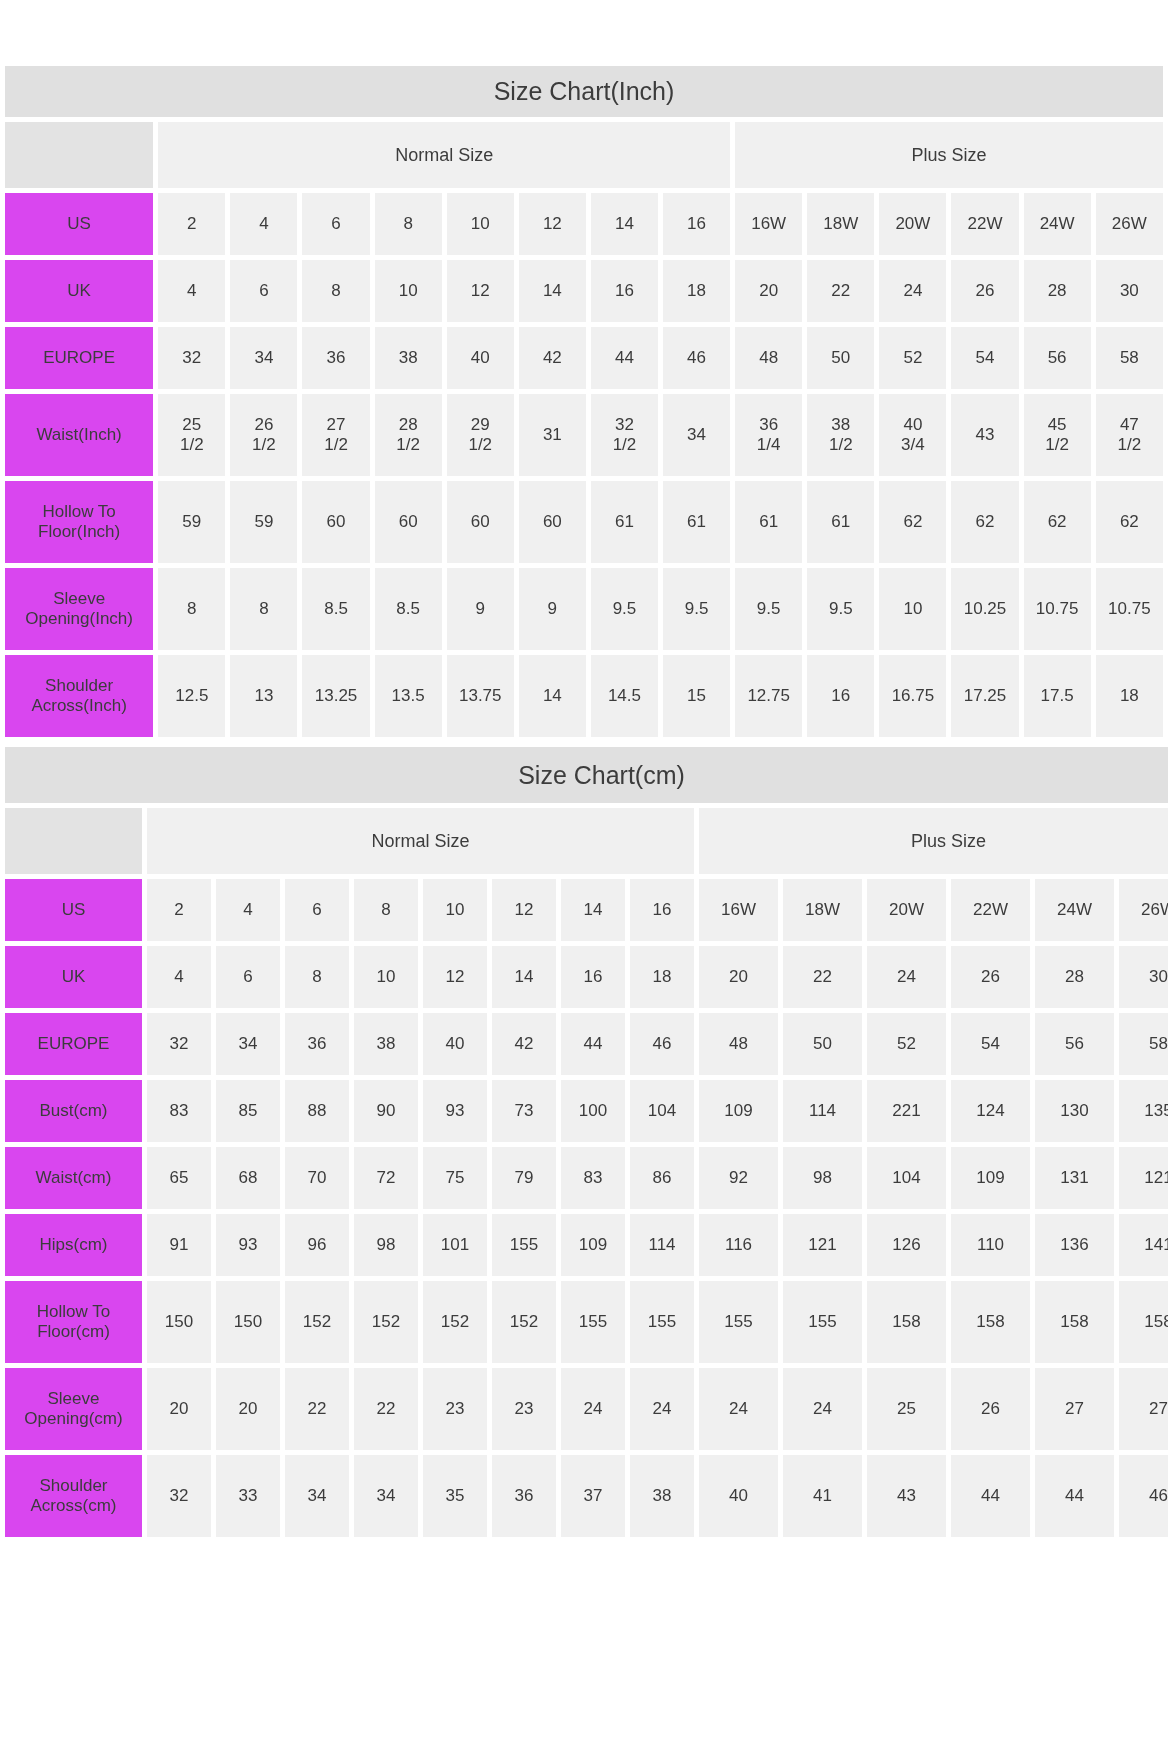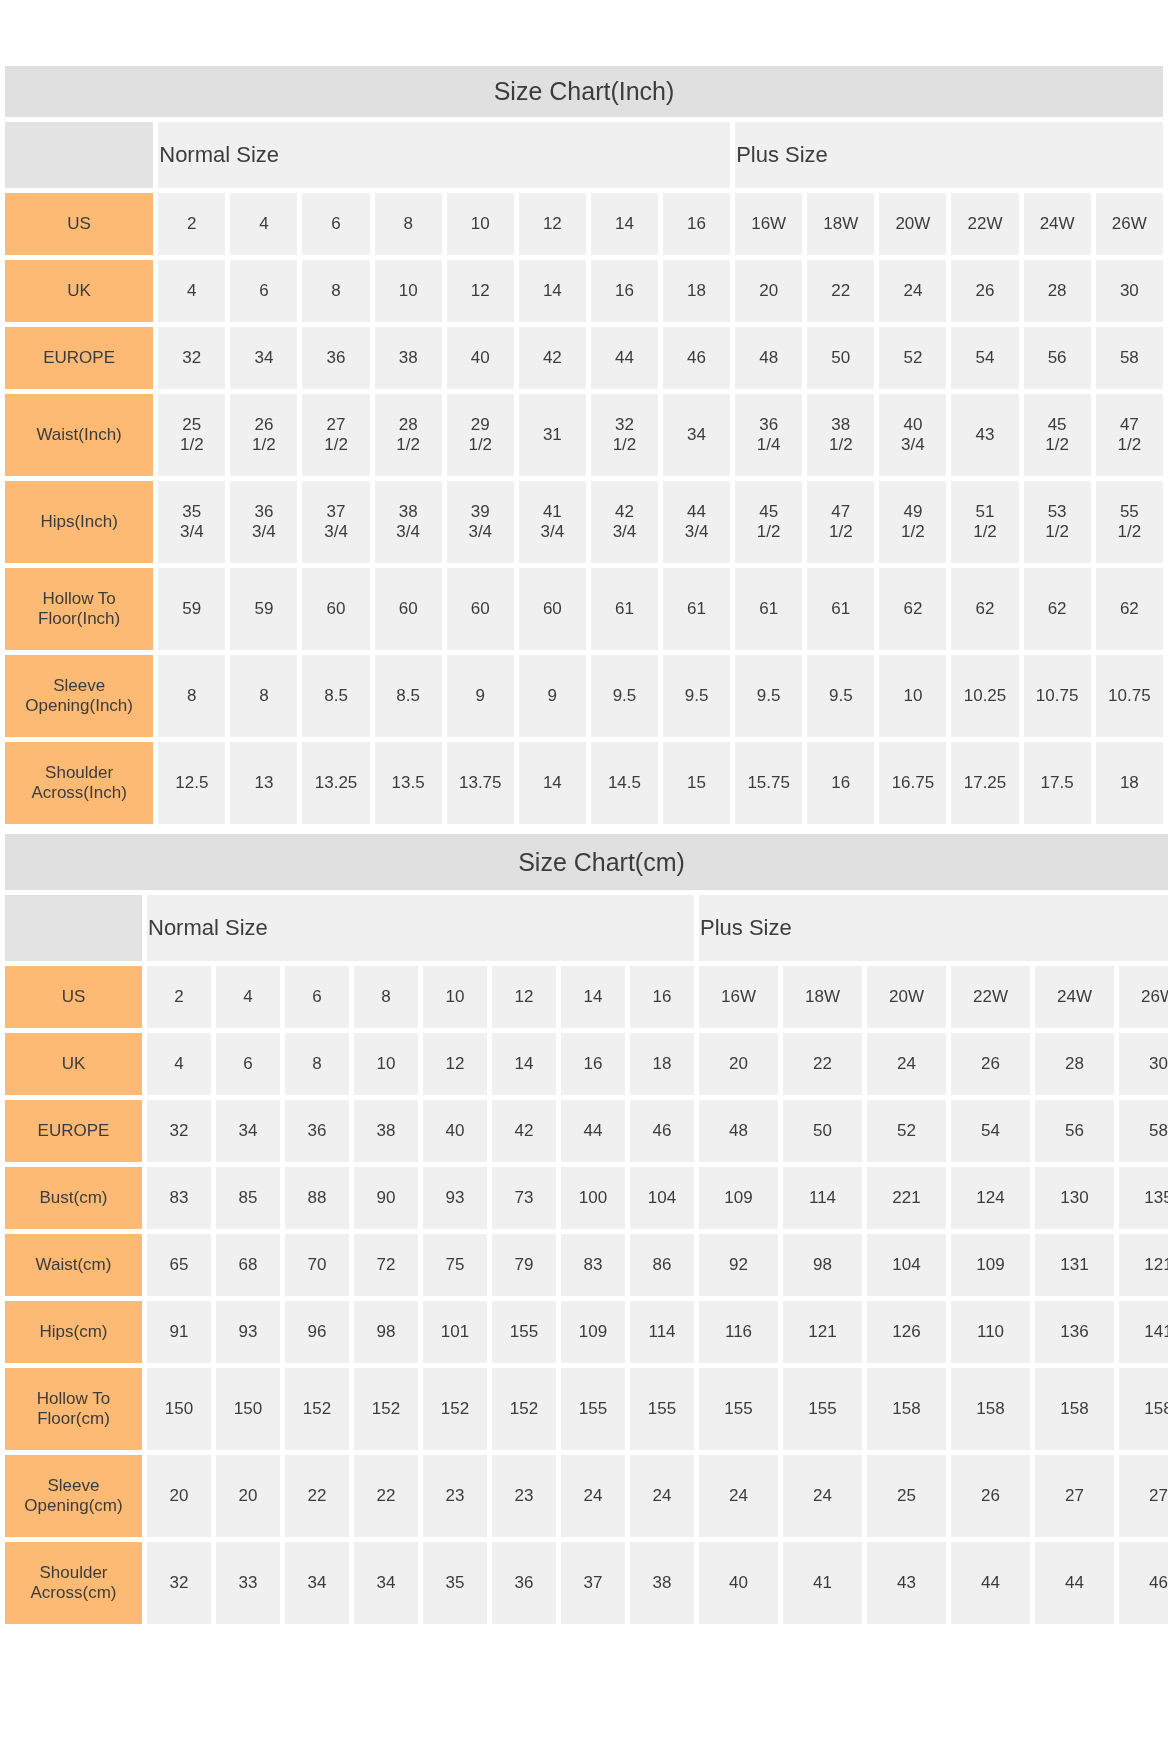--- a/index.html
+++ b/index.html
@@ -13,25 +13,25 @@
     table-layout: fixed;
   }
   td, th { overflow: hidden; }
   .title-cell {
     background: #e0e0e0; text-align: center; vertical-align: middle;
     font-size: 25px; font-weight: normal; height: 49px;
   }
   .t-cm .title-cell { height: 54px; }
   .corner-cell { background: #e3e3e3; }
   .group-cell {
-    background: #f0f0f0; text-align: left; vertical-align: middle;
-    font-size: 22px; font-weight: normal; height: 64px;
+    background: #f0f0f0; text-align: center; vertical-align: middle;
+    font-size: 18px; font-weight: normal; height: 64px;
   }
   .label-cell {
-    background: #fdba74; text-align: center; vertical-align: middle;
+    background: #d946ef; text-align: center; vertical-align: middle;
     font-size: 17px; line-height: 20px; padding: 21px 2px;
     white-space: pre-line;
   }
   .data-cell {
     background: #f0f0f0; text-align: center; vertical-align: middle;
     font-size: 17px; line-height: 20px; padding: 21px 2px;
     white-space: pre-line;
   }
   .t-inch col.c-label { width: 148px; }
   .t-inch col.c-normal, .t-inch col.c-plus { width: 67px; }
@@ -143,51 +143,20 @@
           <td class="data-cell">36
 1/4</td>
           <td class="data-cell">38
 1/2</td>
           <td class="data-cell">40
 3/4</td>
           <td class="data-cell">43</td>
           <td class="data-cell">45
 1/2</td>
           <td class="data-cell">47
-1/2</td>
-        </tr>
-        <tr>
-          <td class="label-cell">Hips(Inch)</td>
-          <td class="data-cell">35
-3/4</td>
-          <td class="data-cell">36
-3/4</td>
-          <td class="data-cell">37
-3/4</td>
-          <td class="data-cell">38
-3/4</td>
-          <td class="data-cell">39
-3/4</td>
-          <td class="data-cell">41
-3/4</td>
-          <td class="data-cell">42
-3/4</td>
-          <td class="data-cell">44
-3/4</td>
-          <td class="data-cell">45
-1/2</td>
-          <td class="data-cell">47
-1/2</td>
-          <td class="data-cell">49
-1/2</td>
-          <td class="data-cell">51
-1/2</td>
-          <td class="data-cell">53
-1/2</td>
-          <td class="data-cell">55
 1/2</td>
         </tr>
         <tr>
           <td class="label-cell">Hollow To
 Floor(Inch)</td>
           <td class="data-cell">59</td>
           <td class="data-cell">59</td>
           <td class="data-cell">60</td>
           <td class="data-cell">60</td>
           <td class="data-cell">60</td>
@@ -223,21 +192,21 @@
           <td class="label-cell">Shoulder
 Across(Inch)</td>
           <td class="data-cell">12.5</td>
           <td class="data-cell">13</td>
           <td class="data-cell">13.25</td>
           <td class="data-cell">13.5</td>
           <td class="data-cell">13.75</td>
           <td class="data-cell">14</td>
           <td class="data-cell">14.5</td>
           <td class="data-cell">15</td>
-          <td class="data-cell">15.75</td>
+          <td class="data-cell">12.75</td>
           <td class="data-cell">16</td>
           <td class="data-cell">16.75</td>
           <td class="data-cell">17.25</td>
           <td class="data-cell">17.5</td>
           <td class="data-cell">18</td>
         </tr>
       </tbody>
   </table>
 
   <table class="size-table t-cm">

